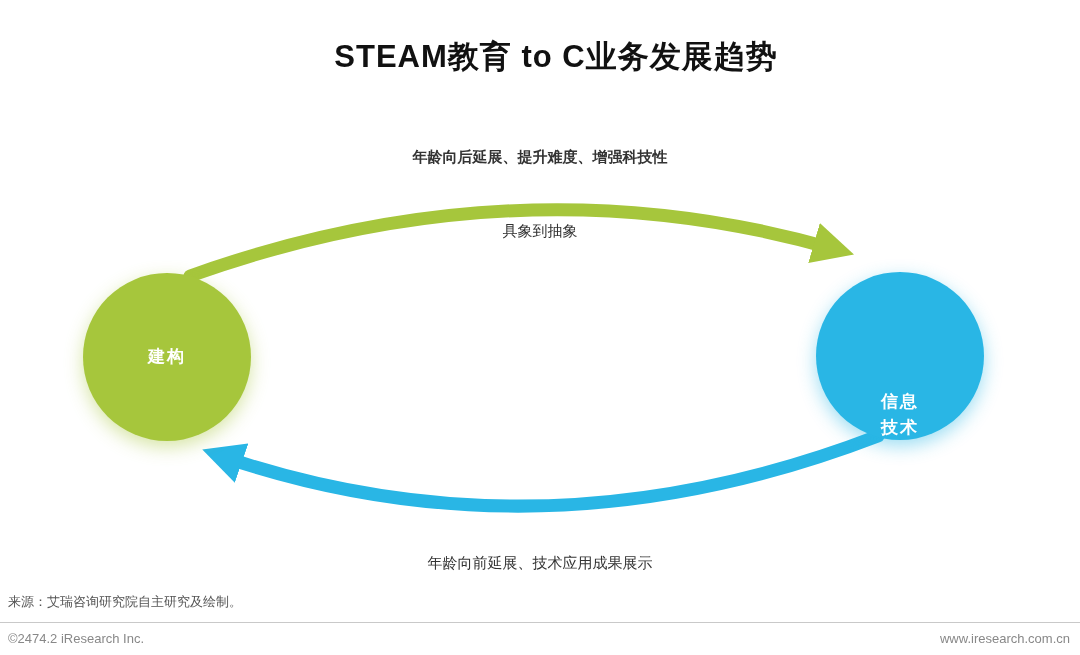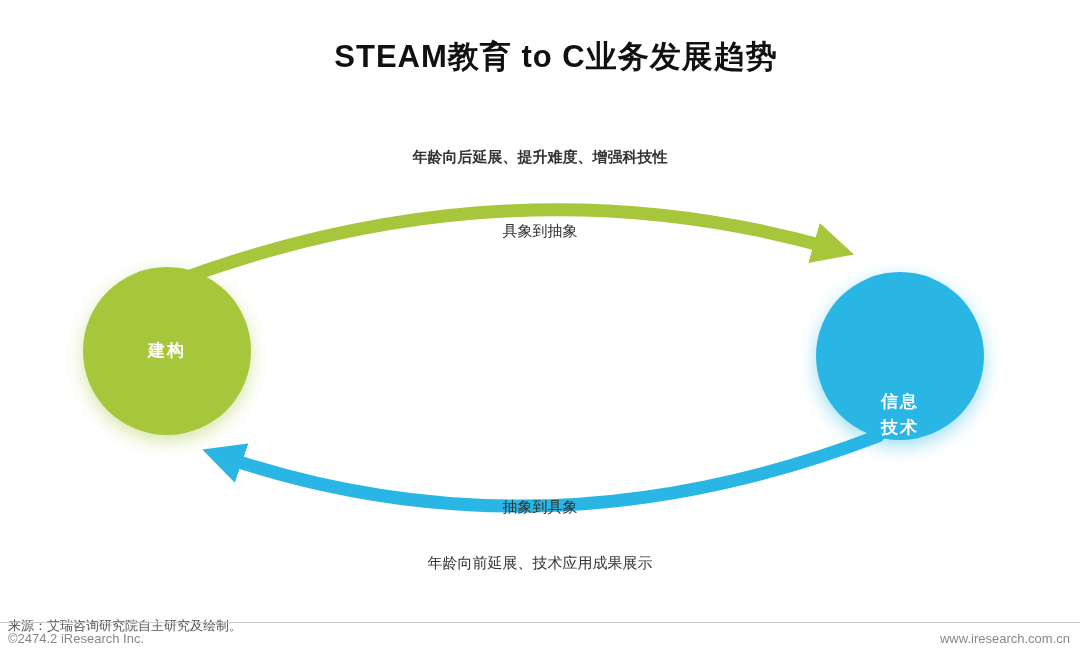--- a/index.html
+++ b/index.html
@@ -38,34 +38,34 @@
     position: absolute;
     border-radius: 50%;
     display: flex; align-items: center; justify-content: center;
     color: #fff; font-weight: bold; font-size: 17px;
     text-align: center;
     white-space: pre-line;
     line-height: 1.5;
     letter-spacing: 2px;
   }
   .node-left {
-    left: 83px; top: 267px; width: 168px; height: 168px;
+    left: 83px; top: 273px; width: 168px; height: 168px;
     background: var(--green, #a6c63c);
     box-shadow: 0 6px 18px rgba(166, 198, 60, 0.45);
   }
   .node-right {
     left: 816px; top: 272px; width: 168px; height: 168px;
     background: var(--blue, #29b6e5);
     box-shadow: 0 6px 18px rgba(41, 182, 229, 0.45);
     align-items: flex-end;
   }
 
   .source-note {
     position: absolute; left: 8px; top: 593px;
-    font-size: 13px; color: #555; margin-top: 24px;
+    font-size: 13px; color: #555;
   }
   .footer-divider {
     position: absolute; left: 0; top: 622px;
     width: 1080px; height: 1px;
     background: #c9c9c9;
   }
   .footer {
     position: absolute; left: 0; top: 631px; width: 1080px;
     display: flex; justify-content: space-between;
     box-sizing: border-box; padding: 0 10px 0 8px;
@@ -96,21 +96,20 @@
   </svg>
 
   <div class="node node-left">
     <span>建构</span>
   </div>
   <div class="node node-right">
     <span>信息
 技术</span>
   </div>
 
-  <div class="flow-label label-bottom-inner">抽象到具象</div>
   <div class="flow-label label-bottom-outer">年龄向前延展、技术应用成果展示</div>
 
   <div class="source-note">来源：艾瑞咨询研究院自主研究及绘制。</div>
 
   <div class="footer-divider"></div>
 
   <div class="footer">
     <span>©2474.2 iResearch Inc.</span>
     <span>www.iresearch.com.cn</span>
   </div>

